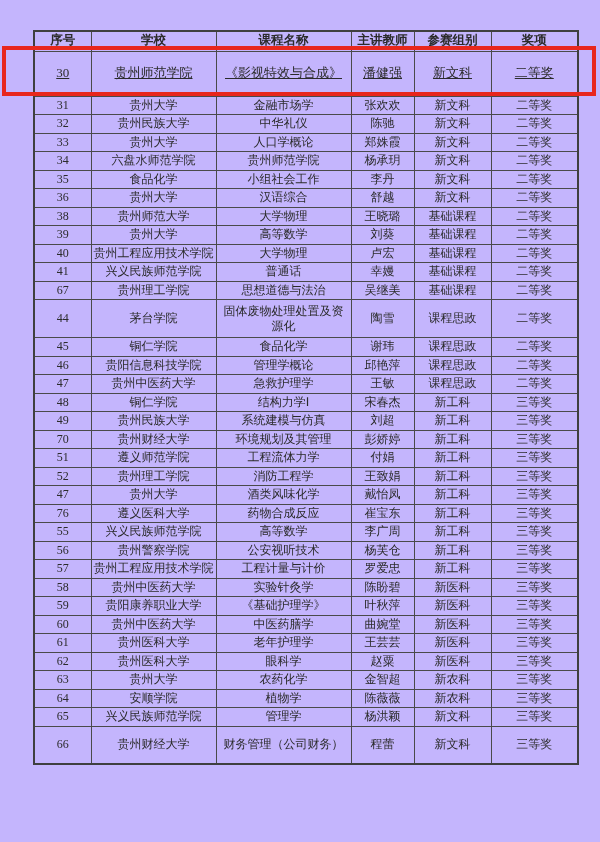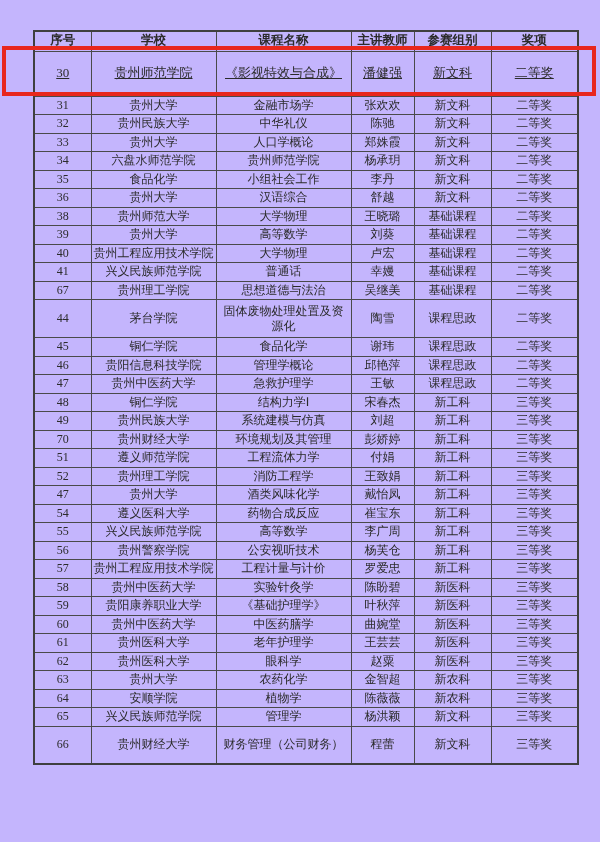--- a/index.html
+++ b/index.html
@@ -243,21 +243,21 @@
         </tr>
         <tr>
           <td>47</td>
           <td>贵州大学</td>
           <td>酒类风味化学</td>
           <td>戴怡凤</td>
           <td>新工科</td>
           <td>三等奖</td>
         </tr>
         <tr>
-          <td>54</td>
+          <td>76</td>
           <td>遵义医科大学</td>
           <td>药物合成反应</td>
           <td>崔宝东</td>
           <td>新工科</td>
           <td>三等奖</td>
         </tr>
         <tr>
           <td>55</td>
           <td>兴义民族师范学院</td>
           <td>高等数学</td>

